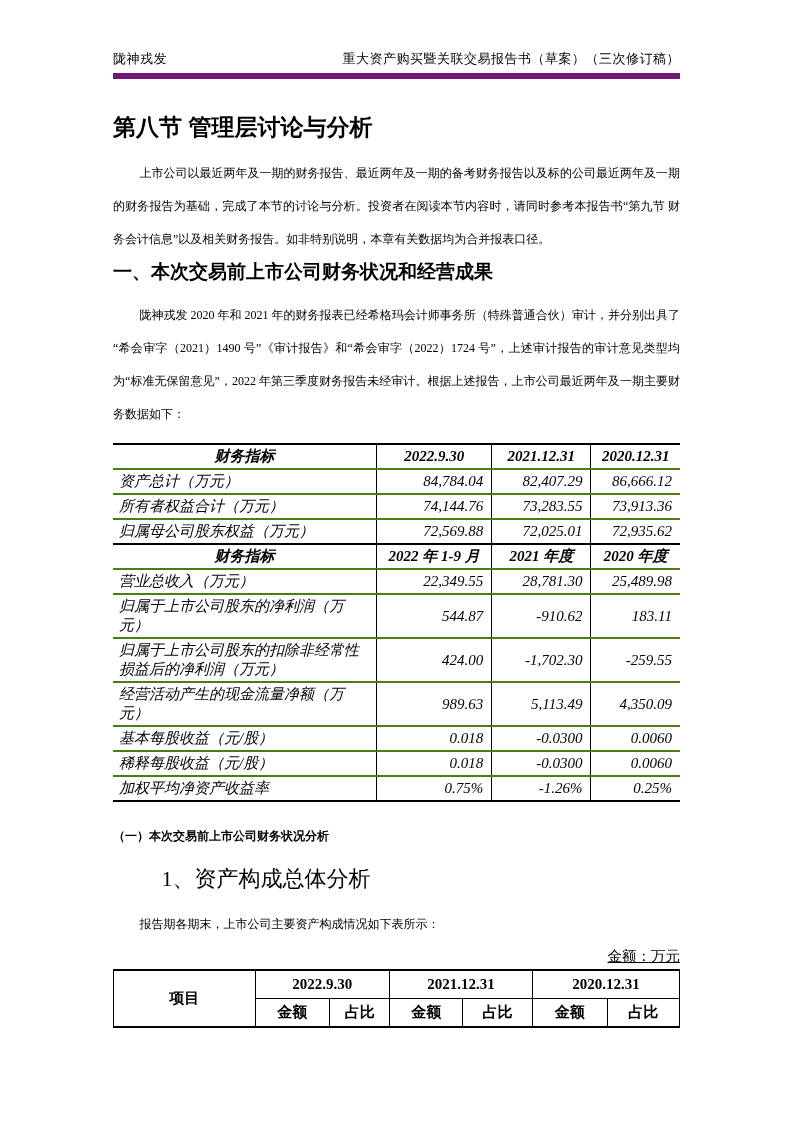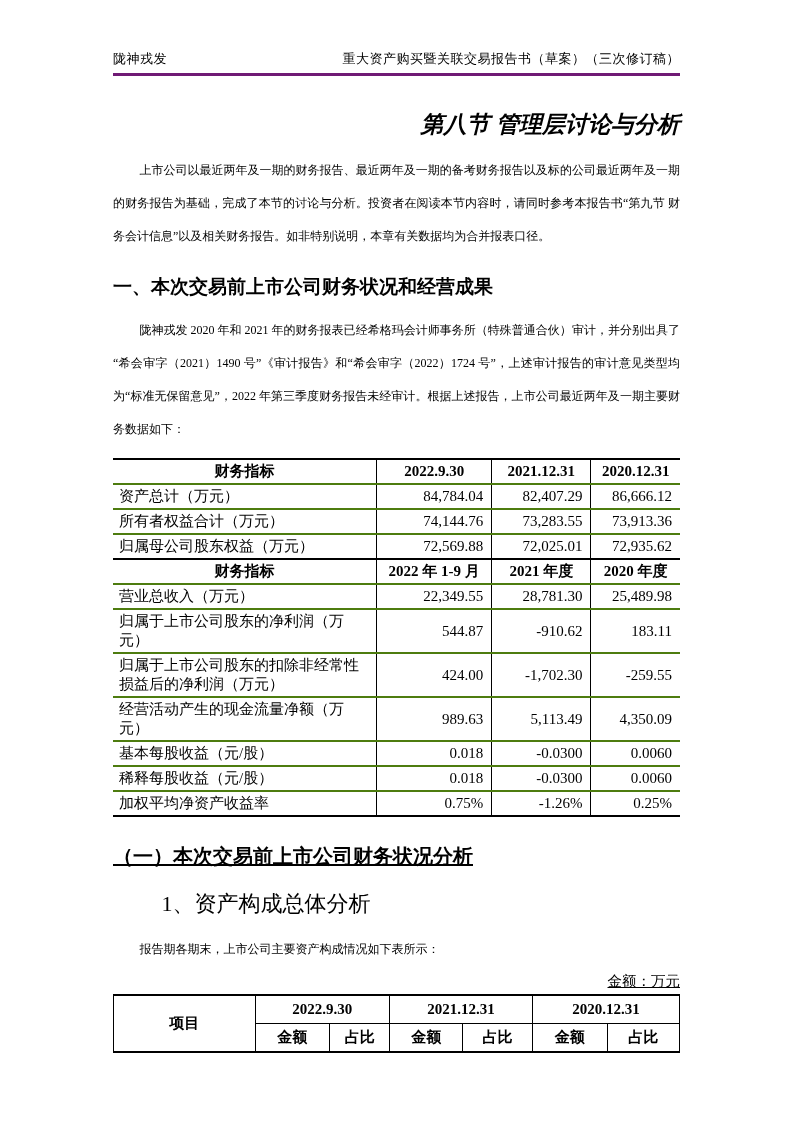--- a/index.html
+++ b/index.html
@@ -8,51 +8,51 @@
     font-family:"Liberation Serif","DejaVu Serif",serif;
     color:#000;
     overflow:hidden;
   }
   .page { padding:50px 113px 0 113px; width:567px; }
 
   
   .doc-header {
     display:flex; justify-content:space-between; align-items:flex-end;
     font-size:13px; letter-spacing:.5px;
-    border-bottom:3px solid #701a75; padding-bottom:5px;
+    border-bottom:6px solid #701a75; padding-bottom:5px;
   }
 
   
   .doc-title {
-    margin:33px 0 0 0; text-align:right;
+    margin:33px 0 0 0; text-align:left;
     font-family:"Liberation Sans","DejaVu Sans",sans-serif;
-    font-weight:bold; font-size:23px;font-style:italic;
+    font-weight:bold; font-size:23px;
   }
   .sec-heading {
-    margin:21px 0 0 0;
+    margin:3px 0 0 0;
     font-family:"Liberation Sans","DejaVu Sans",sans-serif;
     font-weight:bold; font-size:19px;
   }
   .subsec-heading {
     margin:26px 0 0 0;
     font-family:"Liberation Sans","DejaVu Sans",sans-serif;
-    font-weight:bold; font-size:20px;text-decoration:underline;
+    font-weight:bold; font-size:12px;
   }
 
   
   .body-para {
     margin:14px 0 0 0; font-size:12px; line-height:33px;
     text-align:justify; text-indent:2.2em;
   }
   .list-item { margin:19px 0 0 0; font-size:22px; text-indent:2.2em; }
   .unit-note { margin:6px 0 0 0; font-size:14.5px; text-align:right;text-decoration:underline; }
 
   
   table { border-collapse:collapse; width:100%; table-layout:fixed; }
-  .t1 { margin-top:12px; border-top:2.5px solid #000; border-bottom:2.5px solid #000; font-size:15px; }
+  .t1 { margin-top:12px; border-top:2.5px solid #000; border-bottom:2.5px solid #000; font-size:15px;font-style:italic; }
   .t1 th, .t1 td { padding:2px 6px; vertical-align:middle; height:19px; line-height:19px; }
   .t1 th { font-weight:bold; text-align:center; }
   .t1 td.lbl { text-align:left; }
   .t1 td.num { text-align:right; padding-right:8px; }
   .t1 th + th, .t1 td + td { border-left:1px solid #000; }
   .t1 tr + tr th, .t1 tr + tr td { border-top:2px solid #4d7c0f; }
   .t1 tr.sep th { border-top:2.5px solid #000; }
   .t1 td.wrap { line-height:19px; }
 
   

